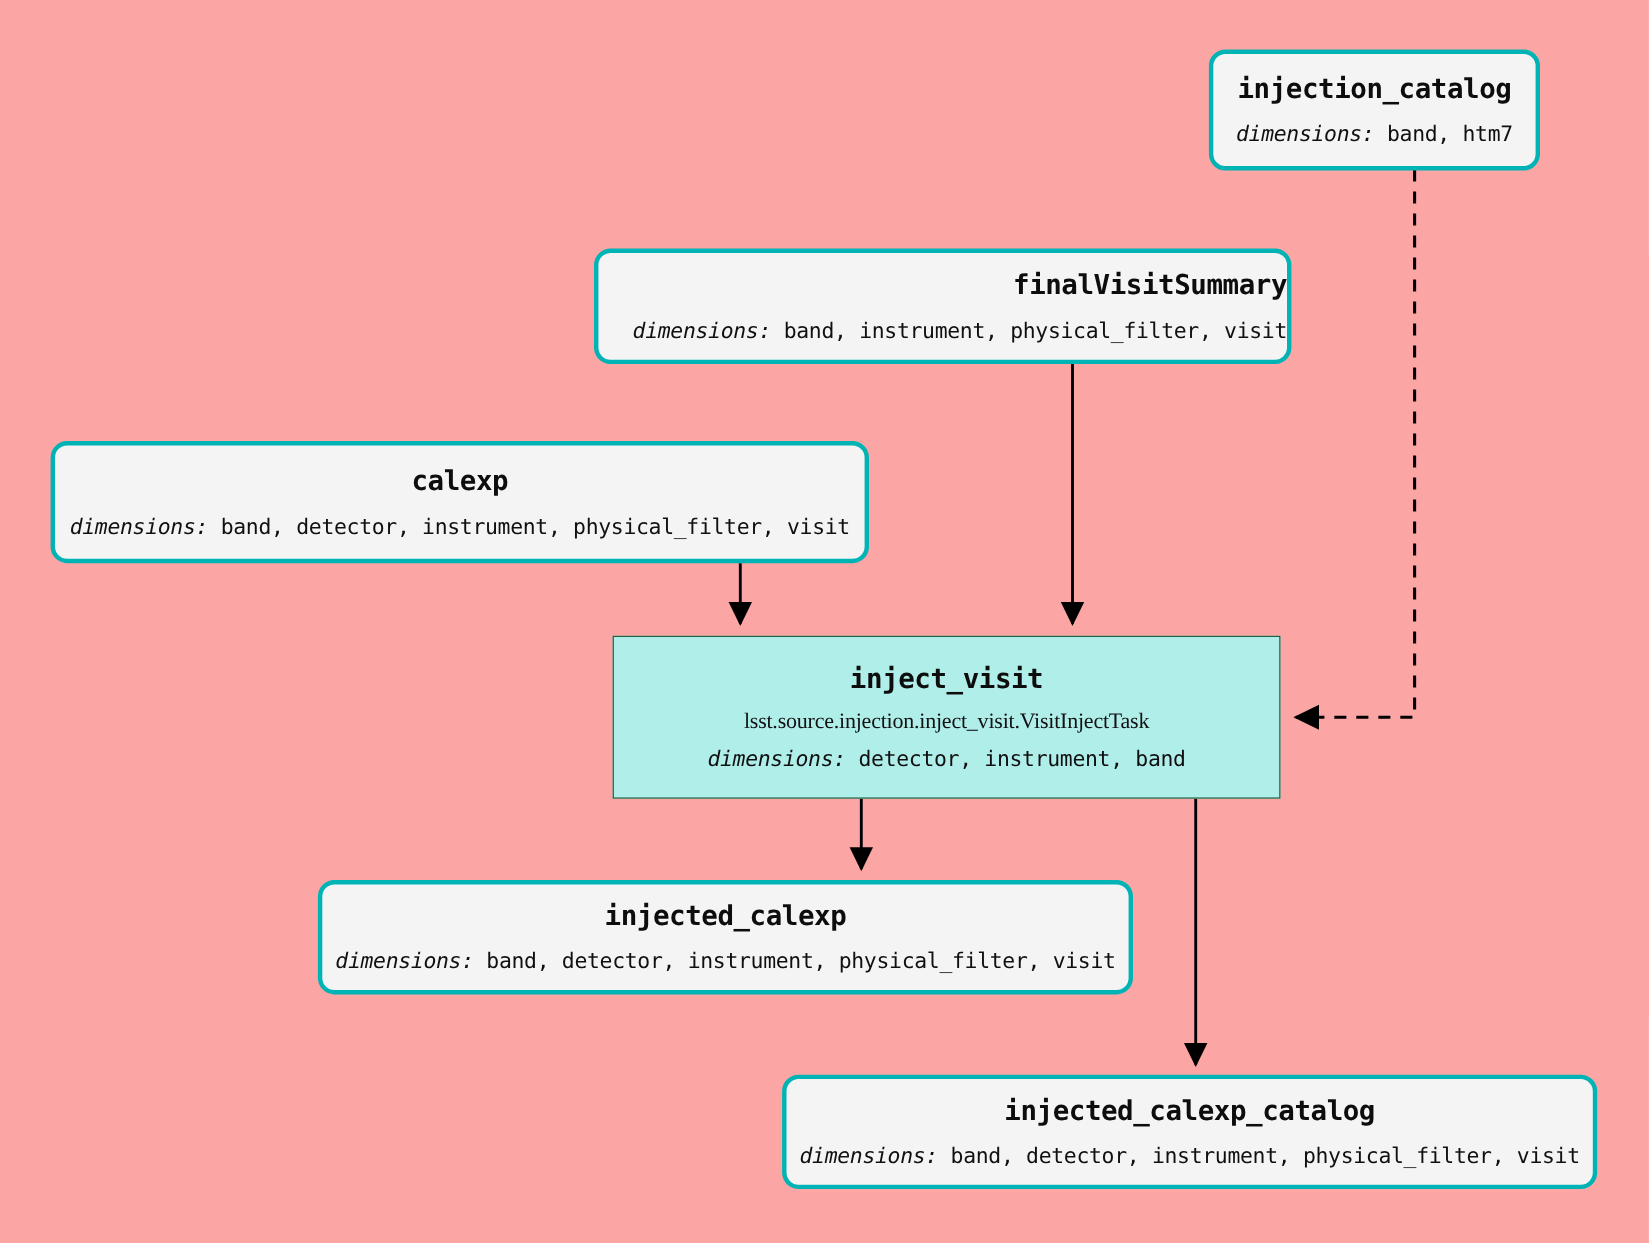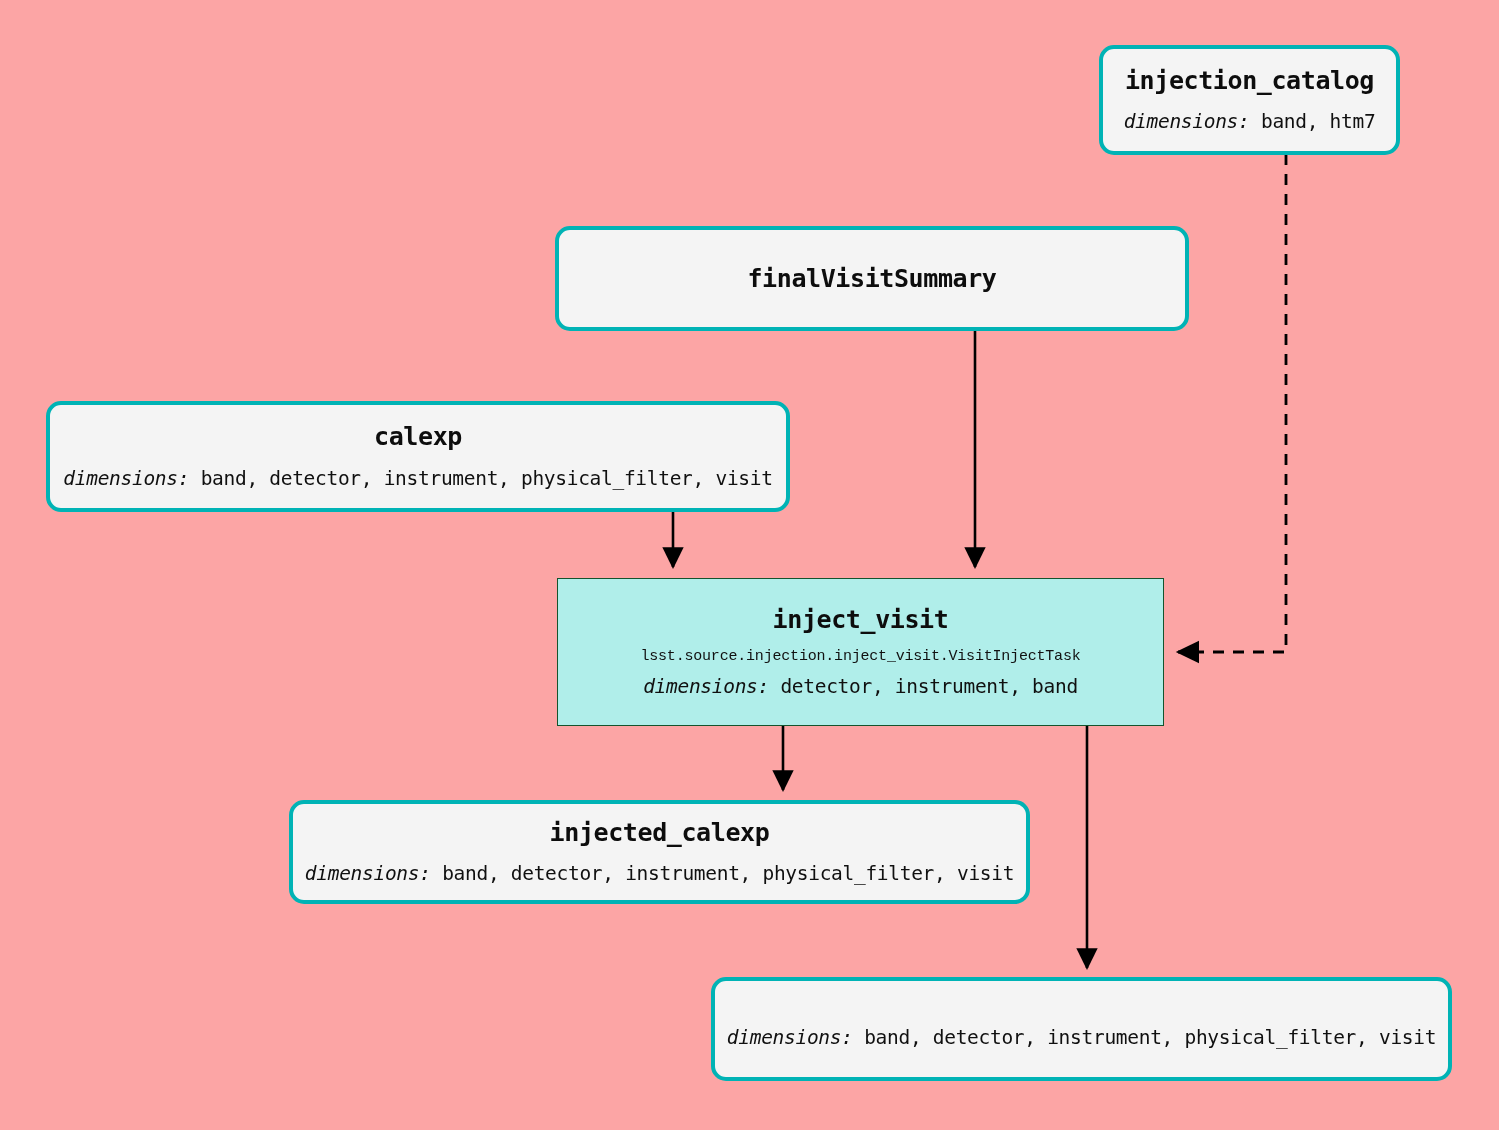--- a/index.html
+++ b/index.html
@@ -47,22 +47,22 @@
     font-size: 25px;
     color: #0d0d0d;
     letter-spacing: -0.4px;
     line-height: 1.1;
     white-space: nowrap;
   }
   .node.task .node-title {
     font-size: 25px;
   }
   .node-class {
-    font-family: Liberation Mono, monospace;
-    font-size: 15px;
+    font-family: Liberation Serif, serif;
+    font-size: 20px;
     color: #111111;
     white-space: nowrap;
     margin-top: 14px;
     letter-spacing: -0.2px;
   }
   .node-dims {
     font-family: "DejaVu Sans Mono", monospace;
     font-size: 19.5px;
     color: #101010;
     white-space: nowrap;
@@ -112,37 +112,39 @@
     <g>
       <line x1="1087" y1="726" x2="1087" y2="968" stroke="#000000" stroke-width="2.6" marker-end="url(#arrowhead)"></line>
     </g>
   </svg>
 
   <div class="node dataset" style="left:1099px; top:45px; width:301px; height:110px;">
     <div class="node-title">injection_catalog</div>
     <div class="node-dims"><span class="dims-label">dimensions:</span> <span>band, htm7</span></div>
   </div>
 
-  <div class="node dataset" style="left:555px; top:226px; width:634px; height:105px;">
+  <div class="node dataset" style="left:540px; top:226px; width:634px; height:105px;align-items:flex-end;">
     <div class="node-title">finalVisitSummary</div>
+    <div class="node-dims"><span class="dims-label">dimensions:</span> <span>band, instrument, physical_filter, visit</span></div>
   </div>
 
   <div class="node dataset" style="left:46px; top:401px; width:744px; height:111px;">
     <div class="node-title">calexp</div>
     <div class="node-dims"><span class="dims-label">dimensions:</span> <span>band, detector, instrument, physical_filter, visit</span></div>
   </div>
 
   <div class="node task" style="left:557px; top:578px; width:607px; height:148px;">
     <div class="node-title">inject_visit</div>
     <div class="node-class">lsst.source.injection.inject_visit.VisitInjectTask</div>
     <div class="node-dims"><span class="dims-label">dimensions:</span> <span>detector, instrument, band</span></div>
   </div>
 
   <div class="node dataset" style="left:269px; top:800px; width:741px; height:104px;margin-left:20px;">
     <div class="node-title">injected_calexp</div>
     <div class="node-dims"><span class="dims-label">dimensions:</span> <span>band, detector, instrument, physical_filter, visit</span></div>
   </div>
 
   <div class="node dataset" style="left:711px; top:977px; width:741px; height:104px;">
+    <div class="node-title">injected_calexp_catalog</div>
     <div class="node-dims"><span class="dims-label">dimensions:</span> <span>band, detector, instrument, physical_filter, visit</span></div>
   </div>
 
 </div>
 
 </body></html>

